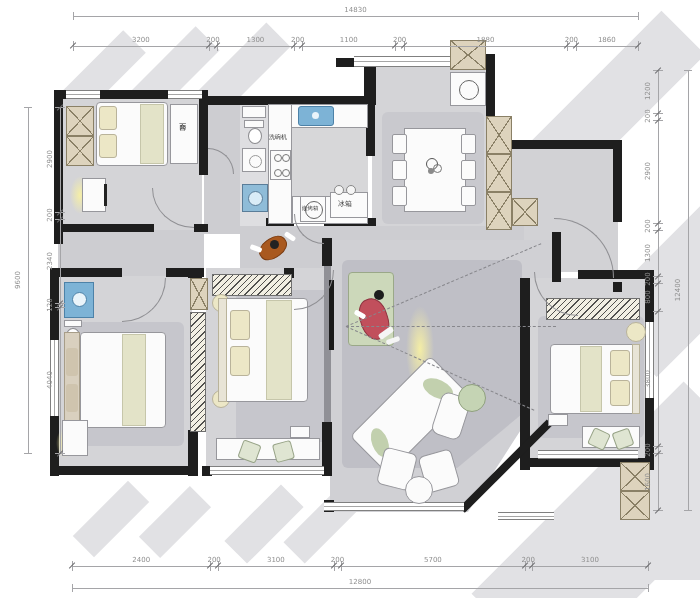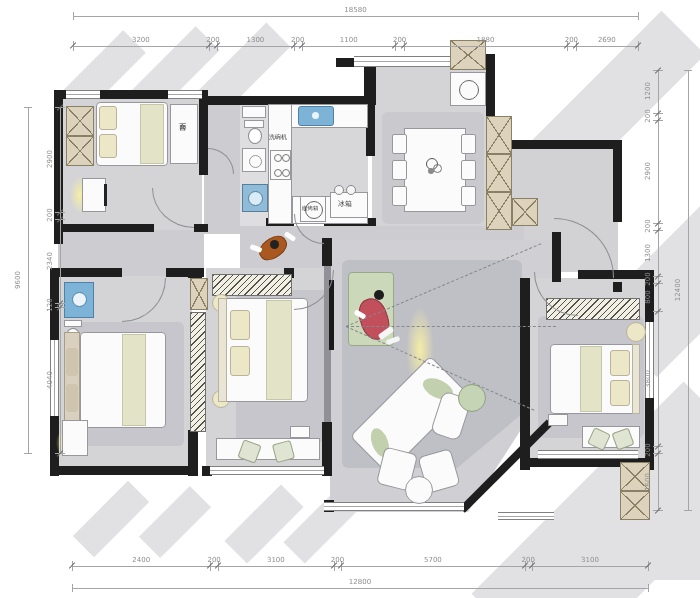--- a/index.html
+++ b/index.html
@@ -286,22 +286,22 @@
       <div class="dimline" style="left: 73px; top: 12px; height: 8px; width: 0px; border-left: 1px solid rgb(165, 165, 168);"></div>
       <div class="dimline" style="left: 638px; top: 12px; height: 8px; width: 0px; border-left: 1px solid rgb(165, 165, 168);"></div>
       <div class="dim-lbl" style="left: 140.868px; top: 37px; transform: translateX(-50%);">3200</div>
       <div class="dim-lbl" style="left: 212.977px; top: 37px; transform: translateX(-50%);">200</div>
       <div class="dim-lbl" style="left: 255.395px; top: 37px; transform: translateX(-50%);">1300</div>
       <div class="dim-lbl" style="left: 297.812px; top: 37px; transform: translateX(-50%);">200</div>
       <div class="dim-lbl" style="left: 348.713px; top: 37px; transform: translateX(-50%);">1100</div>
       <div class="dim-lbl" style="left: 399.614px; top: 37px; transform: translateX(-50%);">200</div>
       <div class="dim-lbl" style="left: 485.509px; top: 37px; transform: translateX(-50%);">1880</div>
       <div class="dim-lbl" style="left: 571.405px; top: 37px; transform: translateX(-50%);">200</div>
-      <div class="dim-lbl" style="left: 606.823px; top: 37px; transform: translateX(-50%);">2690</div>
-      <div class="dim-lbl" style="left: 355.5px; top: 7px; transform: translateX(-50%);">18580</div>
+      <div class="dim-lbl" style="left: 606.823px; top: 37px; transform: translateX(-50%);">1860</div>
+      <div class="dim-lbl" style="left: 355.5px; top: 7px; transform: translateX(-50%);">14830</div>
       <div class="dimline" style="left: 72px; top: 566px; width: 576px; height: 0px; border-top: 1px solid rgb(165, 165, 168);"></div>
       <div class="dimline" style="left: 72px; top: 588px; width: 576px; height: 0px; border-top: 1px solid rgb(165, 165, 168);"></div>
       <div class="dimline" style="left: 72px; top: 561px; height: 10px; width: 0px; border-left: 1px solid rgb(165, 165, 168);"></div>
       <div class="dimline" style="left: 68px; top: 565px; width: 8px; height: 0px; border-top: 1px solid rgb(109, 109, 112); transform: rotate(-45deg);"></div>
       <div class="dimline" style="left: 210.39px; top: 561px; height: 10px; width: 0px; border-left: 1px solid rgb(165, 165, 168);"></div>
       <div class="dimline" style="left: 206.39px; top: 565px; width: 8px; height: 0px; border-top: 1px solid rgb(109, 109, 112); transform: rotate(-45deg);"></div>
       <div class="dimline" style="left: 217.87px; top: 561px; height: 10px; width: 0px; border-left: 1px solid rgb(165, 165, 168);"></div>
       <div class="dimline" style="left: 213.87px; top: 565px; width: 8px; height: 0px; border-top: 1px solid rgb(109, 109, 112); transform: rotate(-45deg);"></div>
       <div class="dimline" style="left: 333.818px; top: 561px; height: 10px; width: 0px; border-left: 1px solid rgb(165, 165, 168);"></div>
       <div class="dimline" style="left: 329.818px; top: 565px; width: 8px; height: 0px; border-top: 1px solid rgb(109, 109, 112); transform: rotate(-45deg);"></div>

